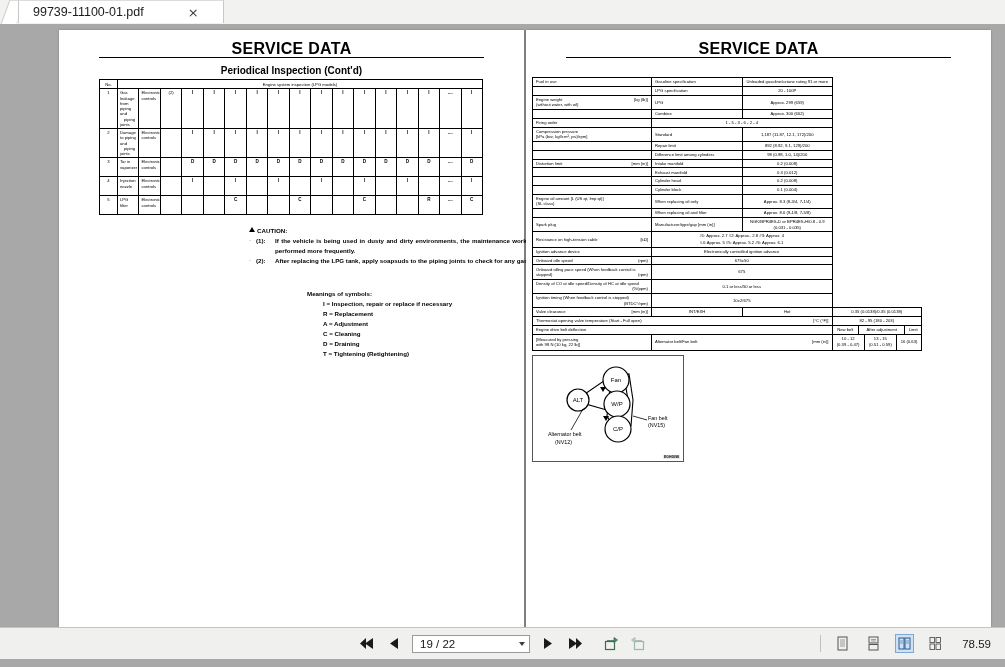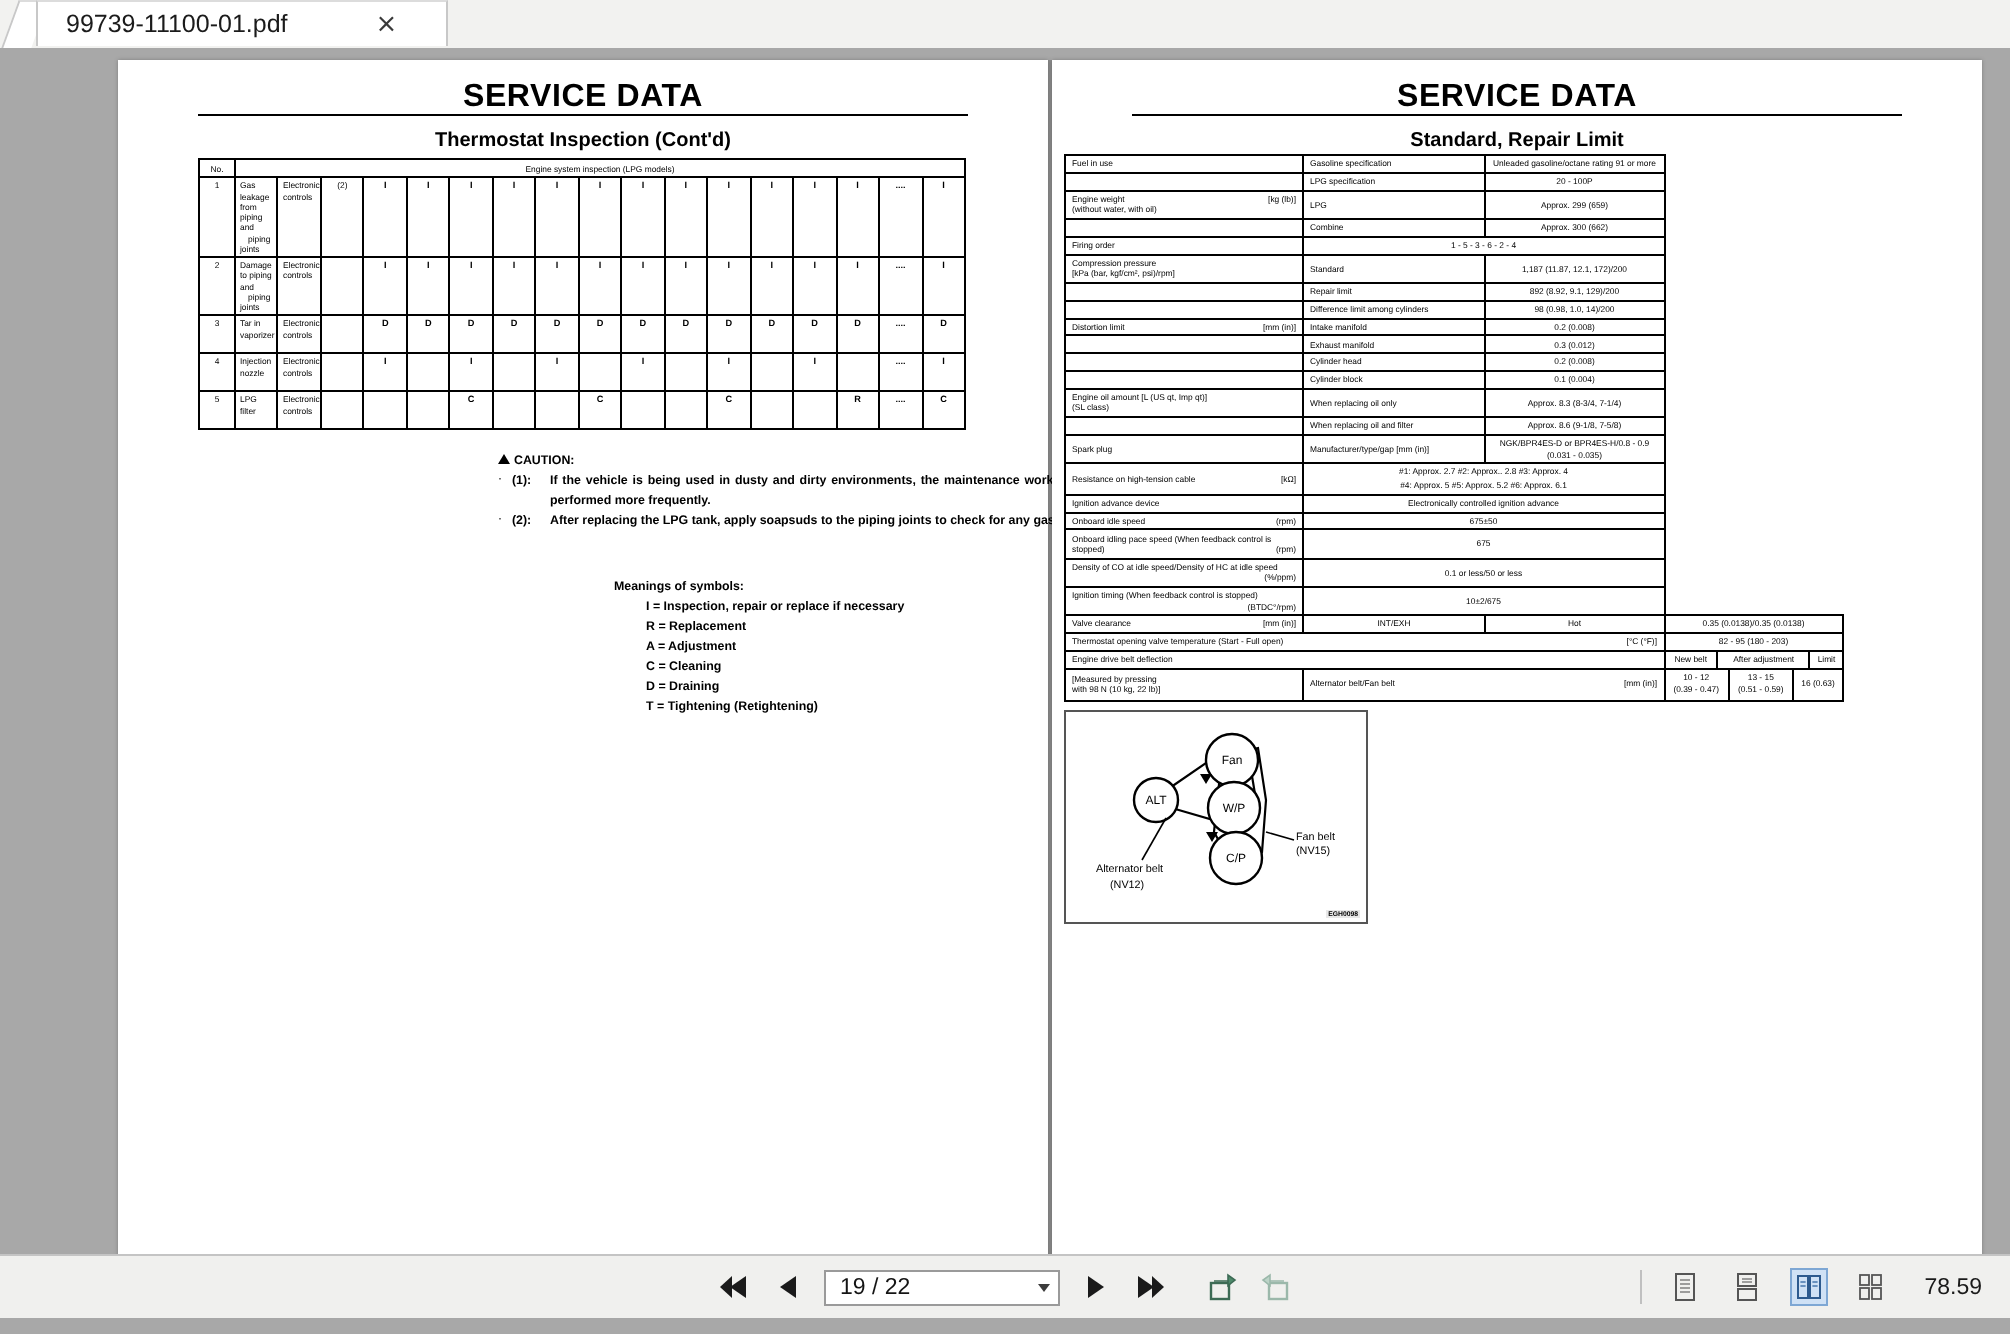--- a/index.html
+++ b/index.html
@@ -196,21 +196,21 @@
   </div>
 
   <div class="viewer">
 
     <div class="gap"></div>
 
     <div class="page page-left">
       <div class="page-inner">
         <div class="doc-title">SERVICE DATA</div>
         <div class="rule" style="top:27px;"></div>
-        <div class="sub-title" style="top:35px;">Thermostat Inspection (Cont'd)</div>
+        <div class="sub-title" style="top:35px;">Periodical Inspection (Cont'd)</div>
 
         <table class="ltable">
           <tbody>
               <tr>
             <td class="c-no hdr">No.</td>
             <td class="hdr" colspan="17">Engine system inspection (LPG models)</td>
           </tr>
           </tbody>
             <tbody id="ltable-body">
               <tr class="rowh">
@@ -344,21 +344,20 @@
         </div>
 
         <div class="footer-pg footer-left">EG-19</div>
       </div>
     </div>
 
     <div class="page page-right">
       <div class="page-inner">
         <div class="doc-title">SERVICE DATA</div>
         <div class="rule" style="top:27px;"></div>
-        <div class="sub-title" style="top:35px;">Standard, Repair Limit</div>
 
         <table class="rtable">
           <tbody id="rtable-body">
               <tr>
                 <td class="lbl">Fuel in use</td>
                 <td class="sub">Gasoline specification</td>
                 <td class="val">Unleaded gasoline/octane rating 91 or more</td>
               </tr>
               <tr>
                 <td class="lbl" style="border-top: none;">&nbsp;</td>

